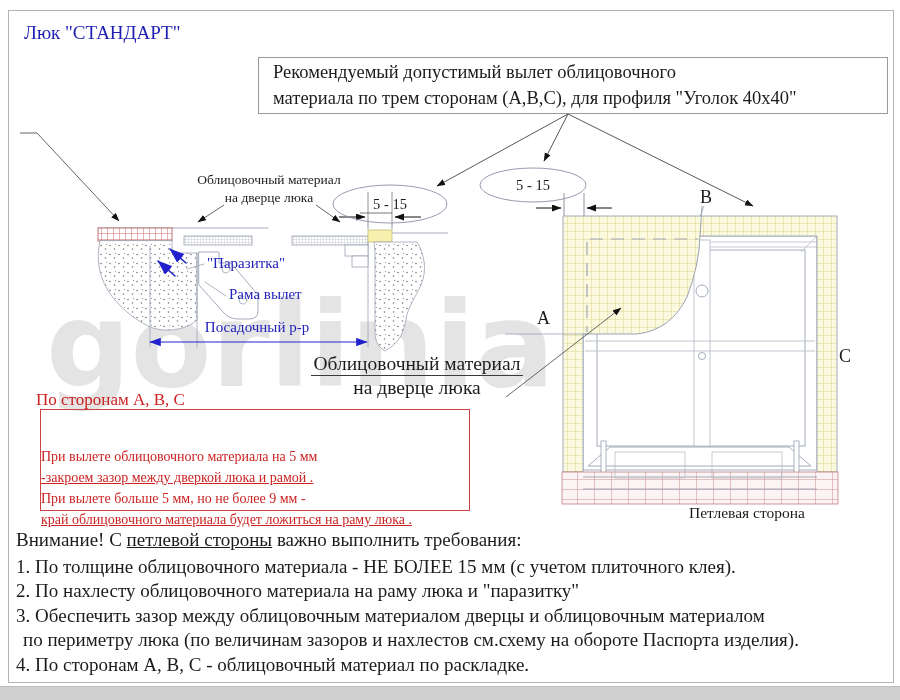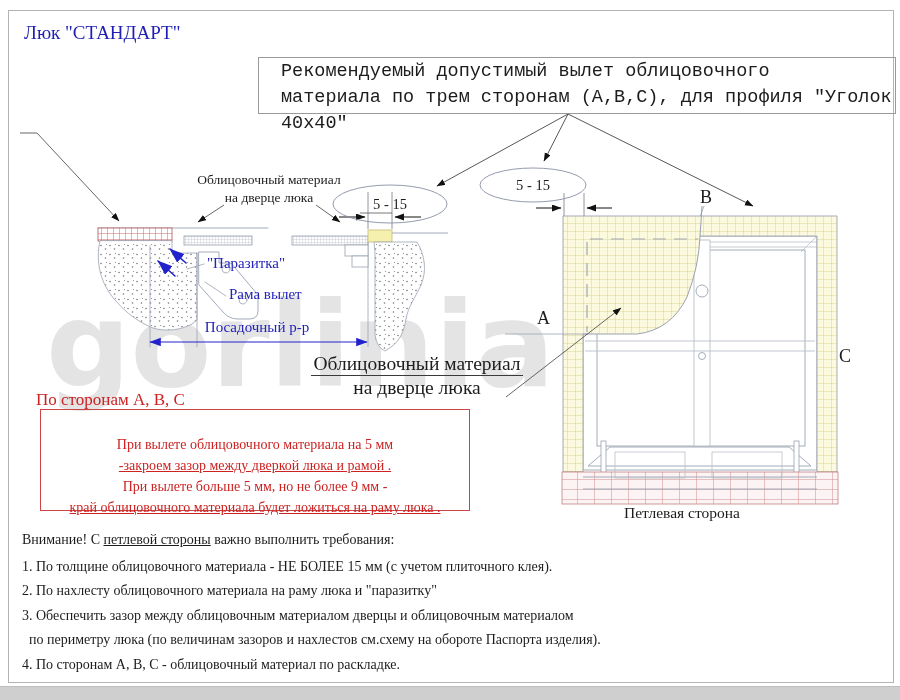--- a/index.html
+++ b/index.html
@@ -7,44 +7,44 @@
          font-family:"Liberation Serif", serif;color:#1c1c1c;}
   .abs{position:absolute;}
   #watermark{left:46px;top:286px;font-family:"DejaVu Sans",sans-serif;font-weight:bold;
              font-size:118px;letter-spacing:0px;color:#e4e4e4;line-height:1;z-index:1;}
   #page-border{left:8px;top:10px;width:884px;height:671px;border:1px solid #b3b3b3;z-index:0;}
   #bottom-strip{left:0;top:686px;width:900px;height:14px;background:#cfcfcf;border-top:1px solid #bdbdbd;z-index:4;}
   #diagram{left:0;top:0;z-index:2;}
   .txt{z-index:3;}
   #title{left:24px;top:22px;font-size:19px;color:#1f1fb4;}
   #header-box{left:258px;top:57px;width:614px;height:54px;border:1px solid #9a9a9a;
-              padding:1px 0 0 22px;font-size:18.5px;line-height:26px;background:transparent;font-family:Liberation Mono, monospace;}
+              padding:1px 0 0 14px;font-size:18.5px;line-height:26px;background:transparent;}
   #lbl-perimeter{left:40px;top:124px;font-size:13.5px;line-height:18px;}
   #lbl-perimeter .l1{padding-left:7px;}
   #lbl-door-small{left:178px;top:171px;width:182px;text-align:center;font-size:13.5px;line-height:18px;}
   .blue{color:#2222bb;}
   #lbl-parasitka{left:207px;top:255px;font-size:15px;}
   #lbl-frame{left:229px;top:286px;font-size:15px;}
   #lbl-seat{left:150px;top:319px;width:214px;text-align:center;font-size:15px;}
   .dim{width:58px;text-align:center;font-size:14.5px;}
   #dim-left{left:361px;top:196px;}
   #dim-right{left:504px;top:177px;}
   #red-heading{left:36px;top:390px;font-size:17px;color:#cc2222;text-align:center;}
   #red-box{left:40px;top:409px;width:430px;height:102px;border:1px solid #cc4444;
-           padding-top:24px;box-sizing:border-box;text-align:center;
+           padding-top:36px;box-sizing:border-box;text-align:left;
            font-size:14px;line-height:21px;color:#cc2222;}
   #red-box .u{text-decoration:underline;}
   #lbl-door-big{left:285px;top:352px;width:264px;text-align:center;font-size:19.5px;line-height:24px;}
   #lbl-door-big .u1{border-bottom:1.5px solid #3a3a3a;padding:0 2px 1px 2px;}
   .side-letter{font-size:18px;}
   #side-a{left:537px;top:308px;}
   #side-b{left:700px;top:187px;}
   #side-c{left:839px;top:346px;}
-  #lbl-hinge{left:624px;top:504px;width:205px;text-align:left;font-size:15.5px;}
-  #req{left:22px;top:528px;width:860px;font-size:14px;line-height:24.5px;}
+  #lbl-hinge{left:600px;top:504px;width:205px;text-align:right;font-size:15.5px;}
+  #req{left:16px;top:528px;width:860px;font-size:19px;line-height:24.5px;}
   #req .intro{margin-bottom:2px;}
   #req .ul{text-decoration:underline;}
 </style>
 </head>
 <body>
 
 <div id="stage">
 
   <div id="watermark" class="abs">gorlinia.ru</div>
   <div id="page-border" class="abs"></div>

